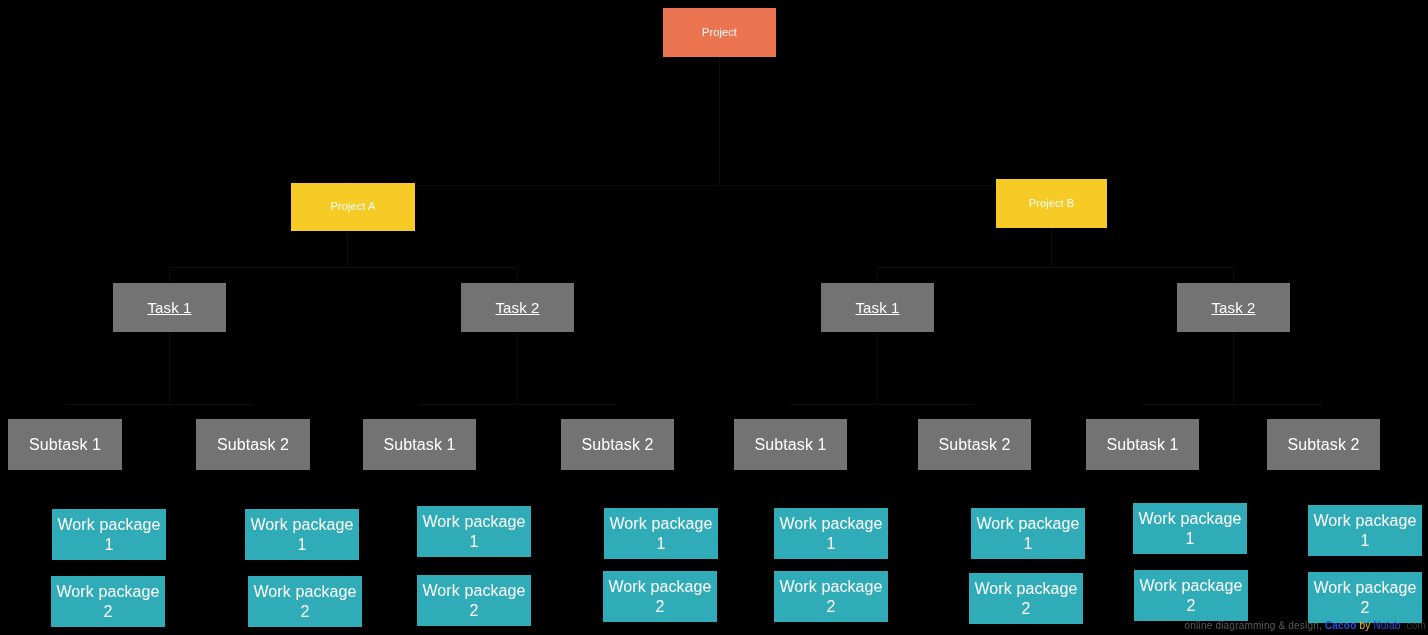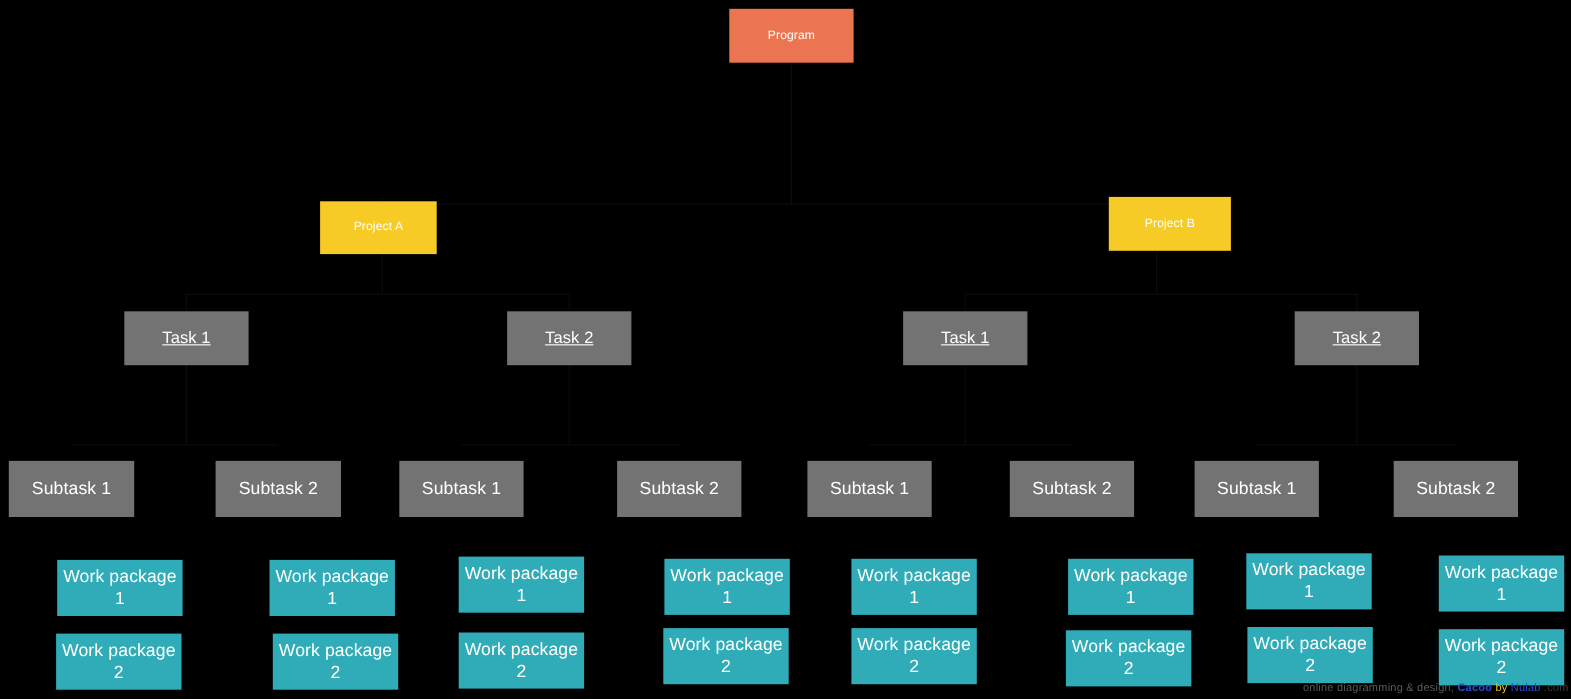--- a/index.html
+++ b/index.html
@@ -76,24 +76,24 @@
 
   <div class="connector" style="left:169px; top:332px; width:1px; height:72px;"></div>
   <div class="connector" style="left:65px; top:404px; width:188px; height:1px;"></div>
   <div class="connector" style="left:517px; top:332px; width:1px; height:72px;"></div>
   <div class="connector" style="left:419px; top:404px; width:198px; height:1px;"></div>
   <div class="connector" style="left:877px; top:332px; width:1px; height:72px;"></div>
   <div class="connector" style="left:790px; top:404px; width:185px; height:1px;"></div>
   <div class="connector" style="left:1233px; top:332px; width:1px; height:72px;"></div>
   <div class="connector" style="left:1142px; top:404px; width:181px; height:1px;"></div>
 
-  <div class="node program" style="left:663px; top:8px; width:113px; height:49px;">Program</div>
+  <div class="node program" style="left:663px; top:8px; width:113px; height:49px;">Project</div>
 
-  <div class="node project" style="left:291px; top:183px; width:106px; height:48px;">Project A</div>
-  <div class="node project" style="left:996px; top:179px; width:111px; height:49px;margin-left:12px;">Project B</div>
+  <div class="node project" style="left:291px; top:183px; width:124px; height:48px;">Project A</div>
+  <div class="node project" style="left:996px; top:179px; width:111px; height:49px;">Project B</div>
 
   <div class="node task" style="left:113px; top:283px; width:113px; height:49px;">Task 1</div>
   <div class="node task" style="left:461px; top:283px; width:113px; height:49px;">Task 2</div>
   <div class="node task" style="left:821px; top:283px; width:113px; height:49px;">Task 1</div>
   <div class="node task" style="left:1177px; top:283px; width:113px; height:49px;">Task 2</div>
 
   <div class="node subtask" style="left:8px; top:419px; width:114px; height:51px;">Subtask 1</div>
   <div class="node subtask" style="left:196px; top:419px; width:114px; height:51px;">Subtask 2</div>
   <div class="node subtask" style="left:363px; top:419px; width:113px; height:51px;">Subtask 1</div>
   <div class="node subtask" style="left:561px; top:419px; width:113px; height:51px;">Subtask 2</div>

